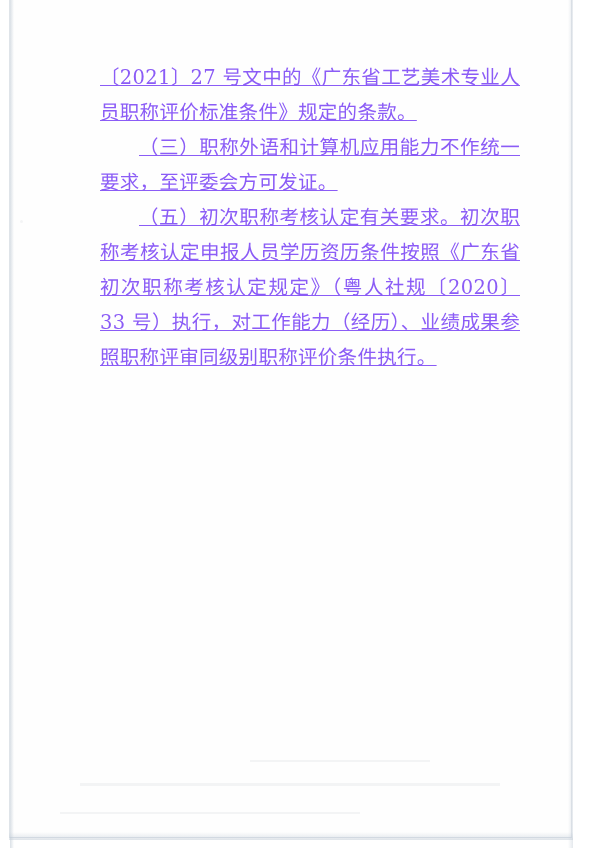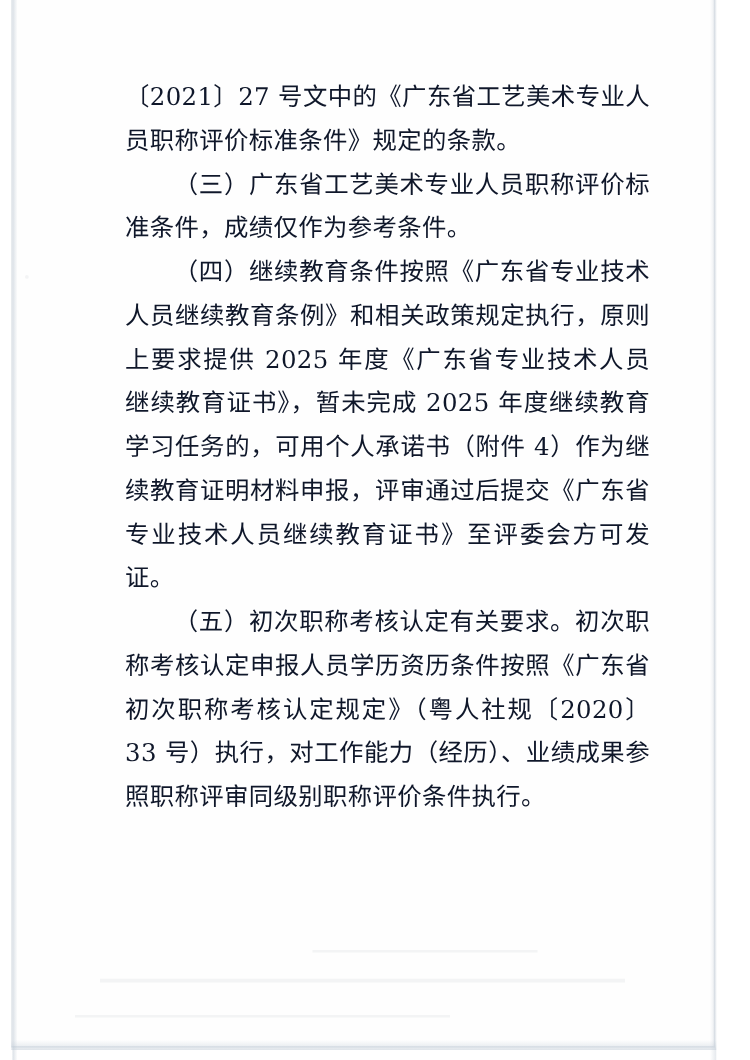--- a/index.html
+++ b/index.html
@@ -74,26 +74,27 @@
     left: 100px;
     top: 60px;
     width: 420px;
   }
 
   .para {
     margin: 0;
     padding: 0;
     font-size: 19.5px;
     line-height: 35px;
-    color: #0f172a;
+    color: #8b5cf6;
     text-align: justify;
     text-align-last: left;
     text-justify: inter-character;
     letter-spacing: 0.3px;
     font-weight: 400;
+    text-decoration: underline;
   }
 
   .para.indent {
     text-indent: 2em;
   }
 </style>
 </head>
 <body>
 
 <div id="page-root">
@@ -104,19 +105,18 @@
   <div class="scan-shadow-right"></div>
   <div class="scan-shadow-bottom"></div>
 
   <div class="scan-speckle" style="left:80px; top:783px; width:420px; height:3px;"></div>
   <div class="scan-speckle" style="left:60px; top:812px; width:300px; height:2px;"></div>
   <div class="scan-speckle" style="left:250px; top:760px; width:180px; height:2px;"></div>
   <div class="scan-speckle" style="left:20px; top:220px; width:3px; height:3px; border-radius:50%;"></div>
 
   <div class="doc-body">
     <p class="para">〔2021〕27 号文中的《广东省工艺美术专业人员职称评价标准条件》规定的条款。</p>
-    <p class="para indent">（三）广东省工艺美术专业人员职称评价标准条件，成绩仅作为参考条件。</p>
-    <p class="para indent">（四）继续教育条件按照《广东省专业技术人员继续教育条例》和相关政策规定执行，原则上要求提供 2025 年度《广东省专业技术人员继续教育证书》，暂未完成 2025 年度继续教育学习任务的，可用个人承诺书（附件 4）作为继续教育证明材料申报，评审通过后提交《广东省专业技术人员继续教育证书》至评委会方可发证。</p>
+    <p class="para indent">（三）职称外语和计算机应用能力不作统一要求，至评委会方可发证。</p>
     <p class="para indent">（五）初次职称考核认定有关要求。初次职称考核认定申报人员学历资历条件按照《广东省初次职称考核认定规定》（粤人社规〔2020〕33 号）执行，对工作能力（经历）、业绩成果参照职称评审同级别职称评价条件执行。</p>
 
   </div>
 
 </div>
 
 </body></html>

